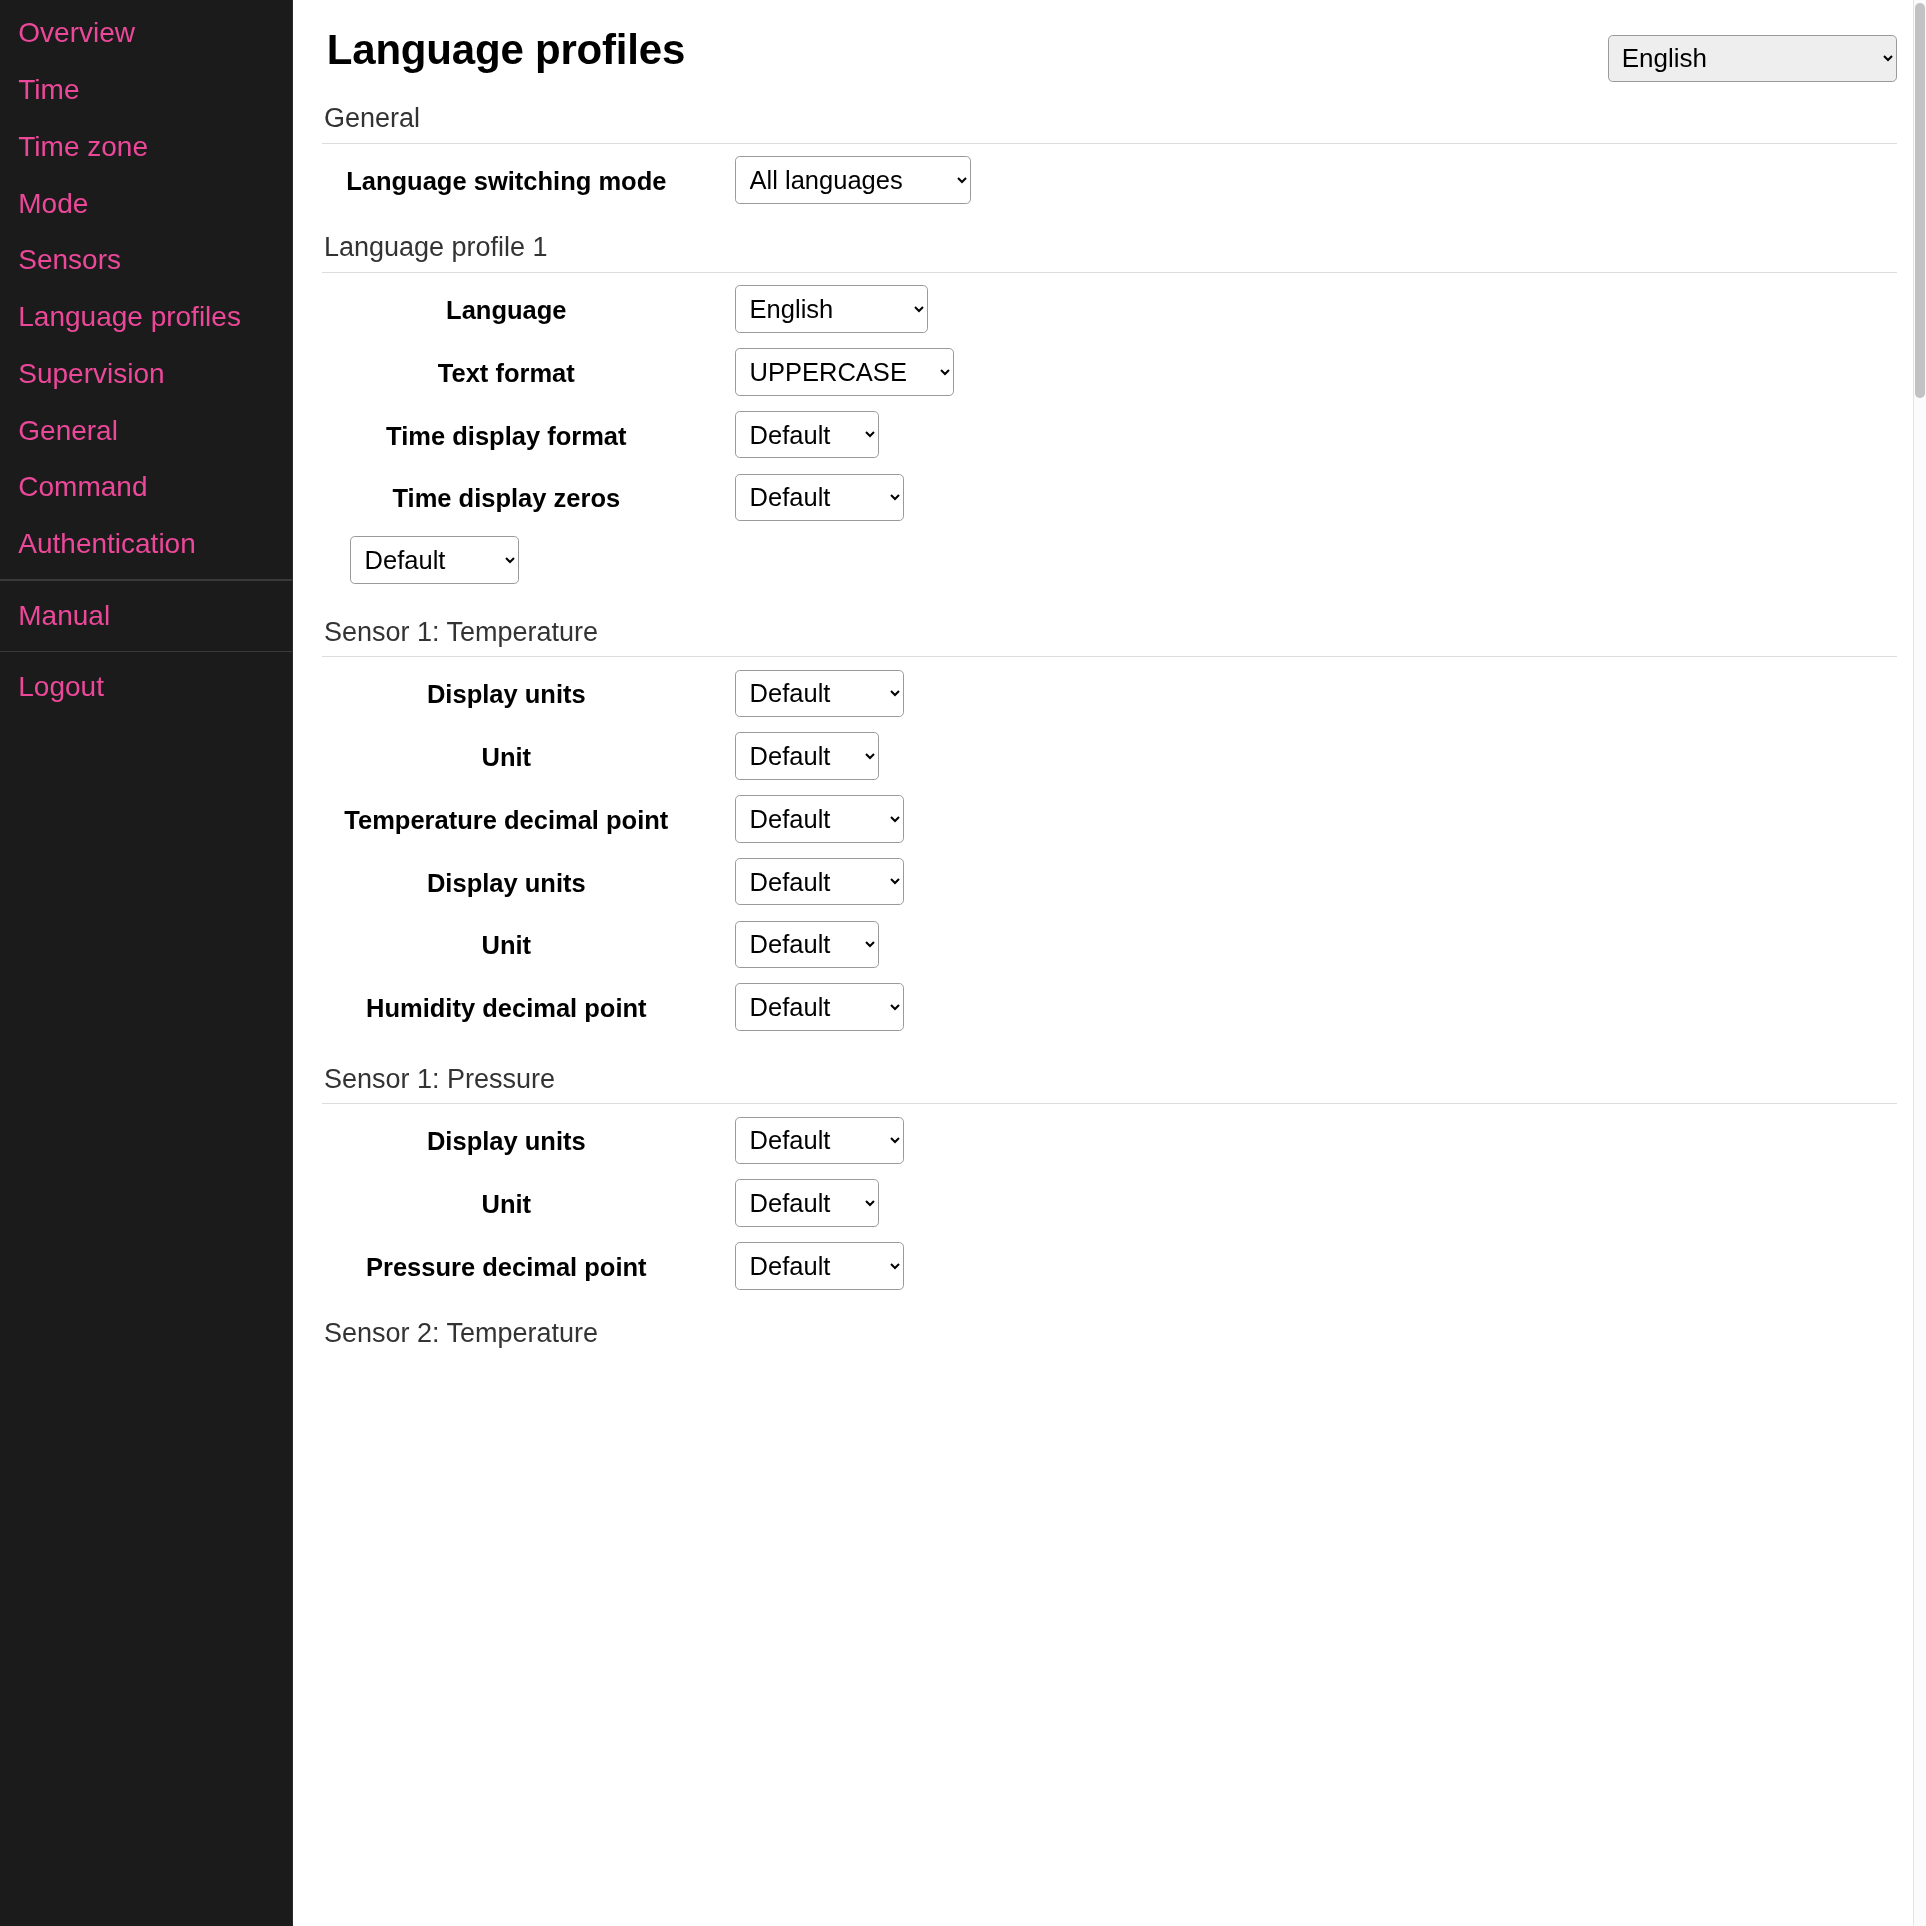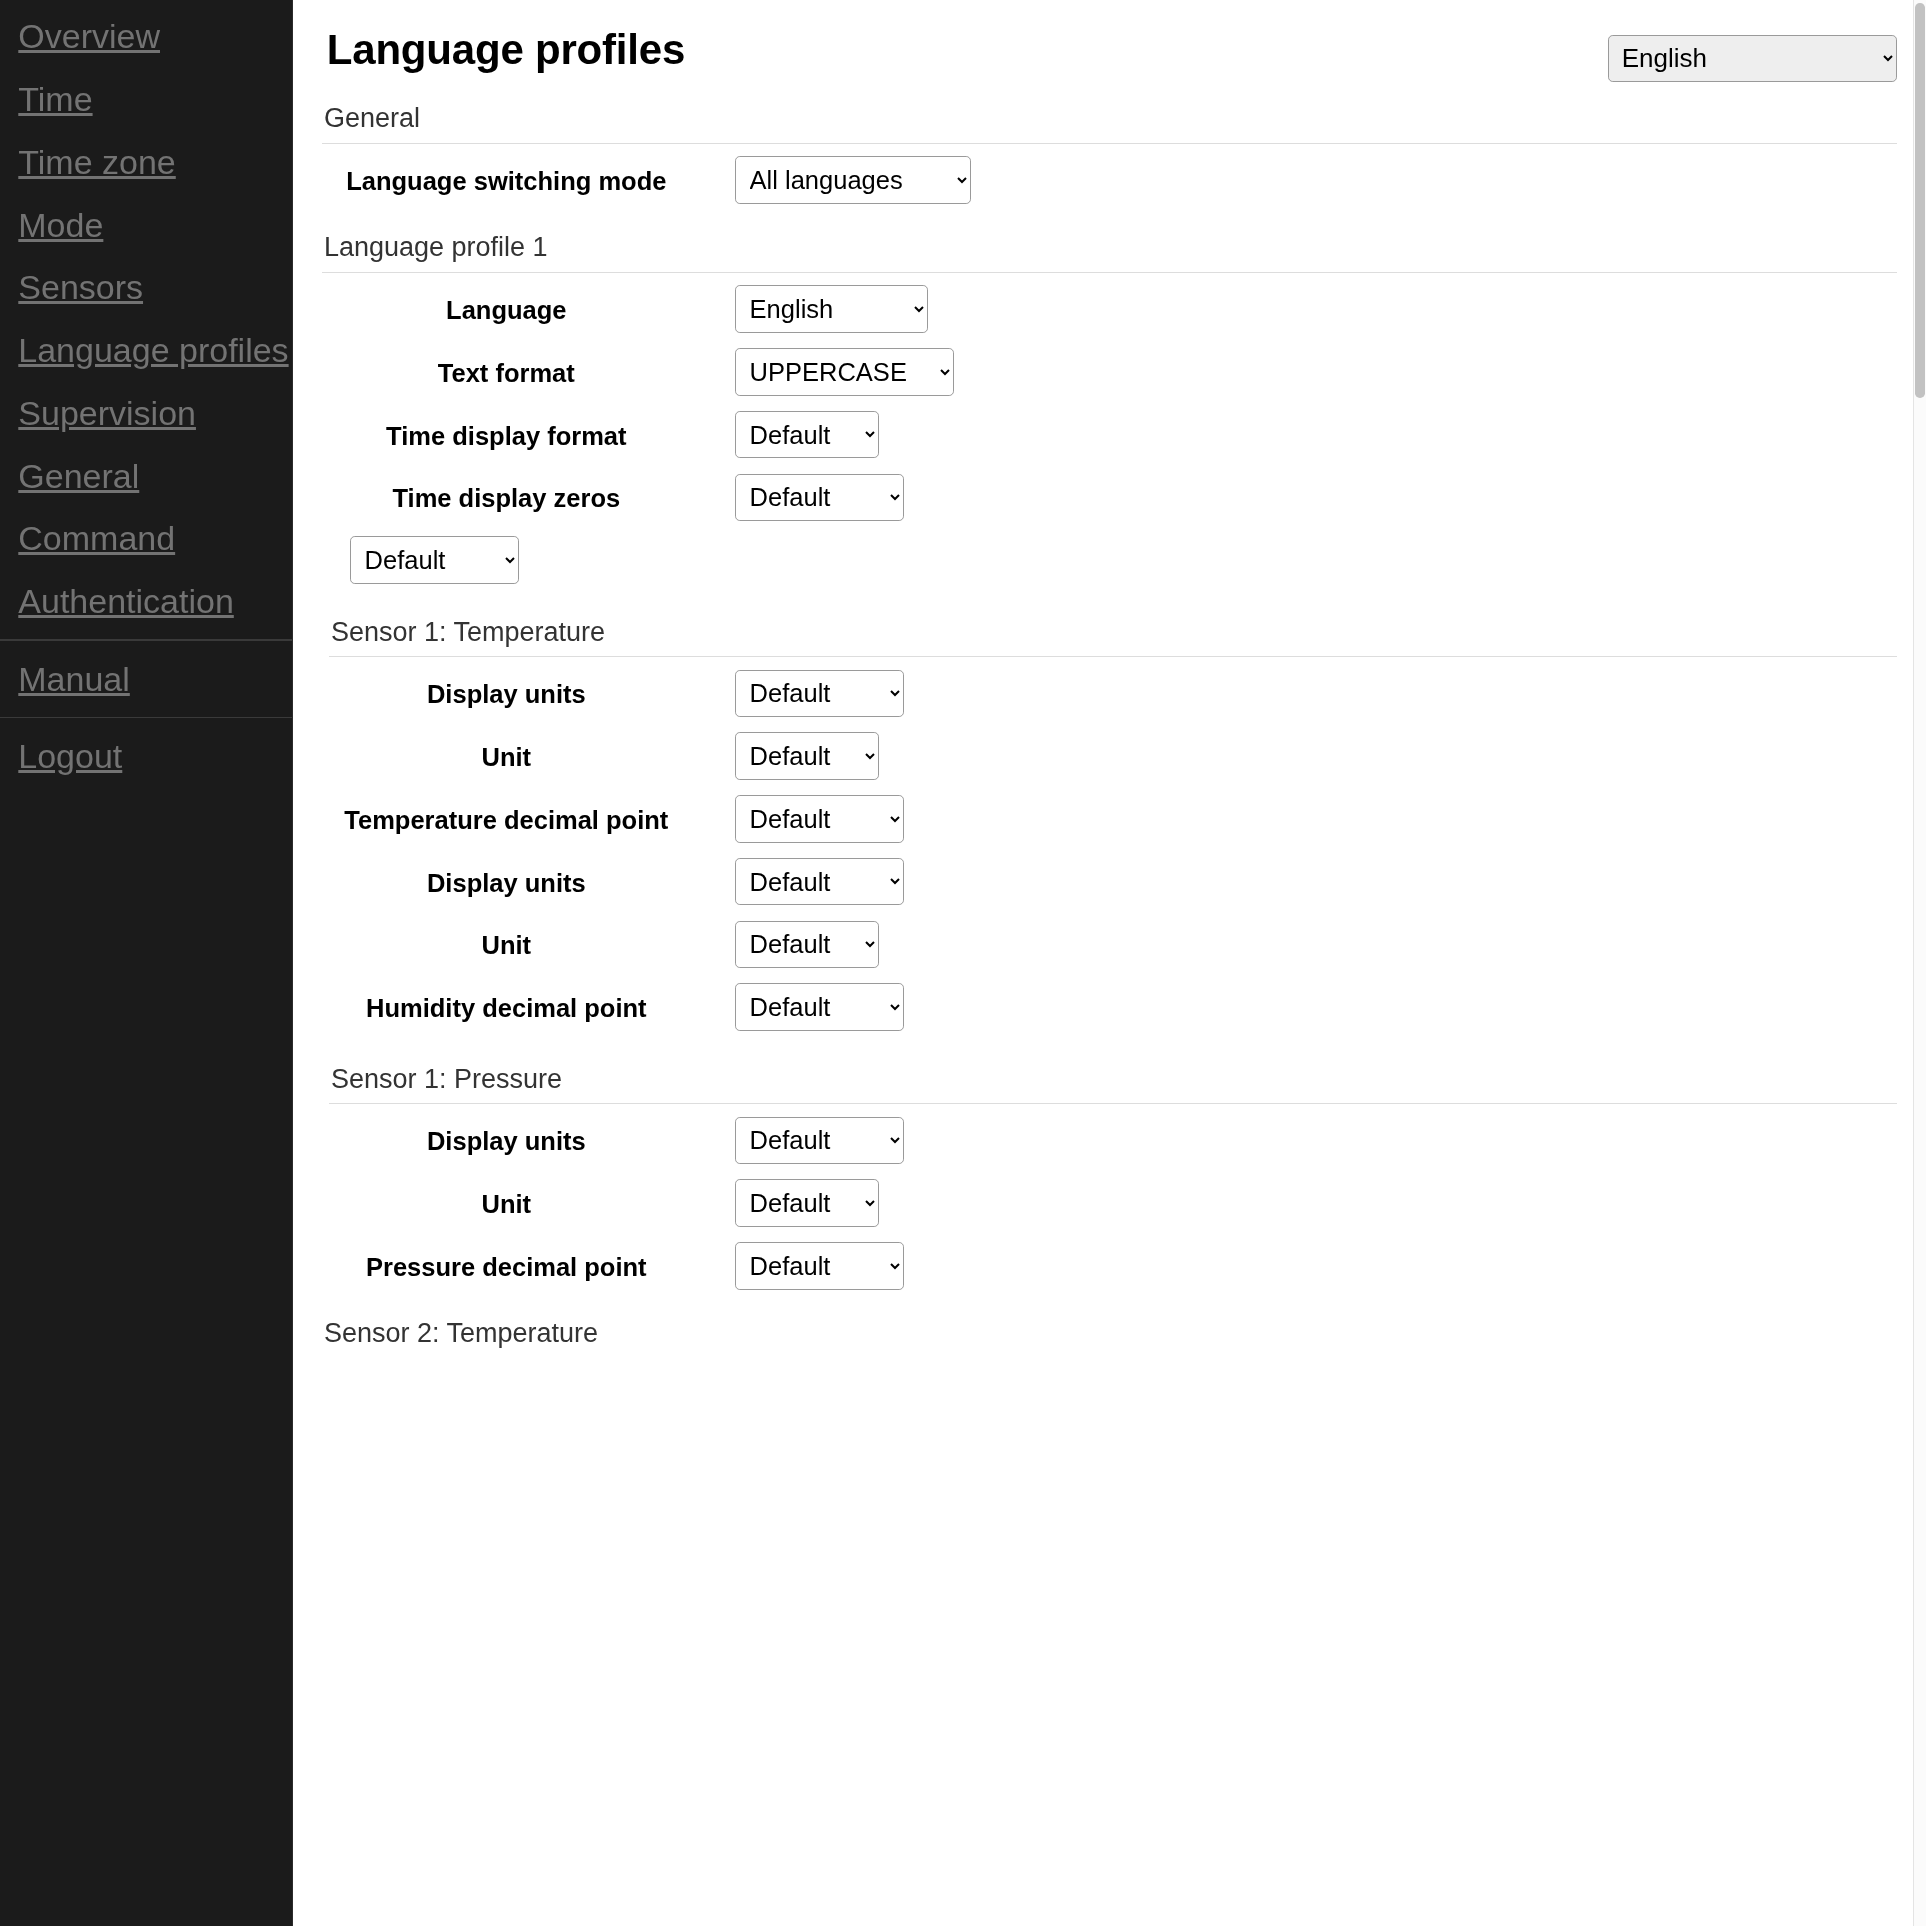--- a/index.html
+++ b/index.html
@@ -22,27 +22,26 @@
   
   .sidebar {
     width: 293px;
     min-width: 293px;
     background: #1b1b1b;
     color: #e8e8e8;
     padding-top: 4.8px;
     border-right: 1.4px solid #2b2b2b;
   }
   .nav-item {
-    font-size: 34px;
+    font-size: 28px;
     line-height: 1.0;
     padding: 14.4px 0 14.4px 18.3px;
-    color: #737373;
+    color: #ec4899;
     cursor: pointer;
     white-space: nowrap;
-    text-decoration: underline;
   }
   .nav-sep {
     height: 1.4px;
     background: #3a3a3a;
     margin: 6.7px 0;
   }
 
   
   .content {
     flex: 1;
@@ -76,21 +75,21 @@
     margin-top: 8.7px;
   }
 
   .section-head {
     font-size: 27px;
     color: #333;
     padding: 21px 0 8.7px 1.9px;
     border-bottom: 1.4px solid #dddddd;
     margin-bottom: 4.8px;
   }
-  .section-head.tight { padding-top: 25px; margin-left: 7px; }
+  .section-head.tight { padding-top: 25px; }
 
   .row {
     display: flex;
     align-items: flex-start;
     padding: 7.7px 0;
   }
   .row-label {
     width: 385px;
     min-width: 385px;
     text-align: center;

